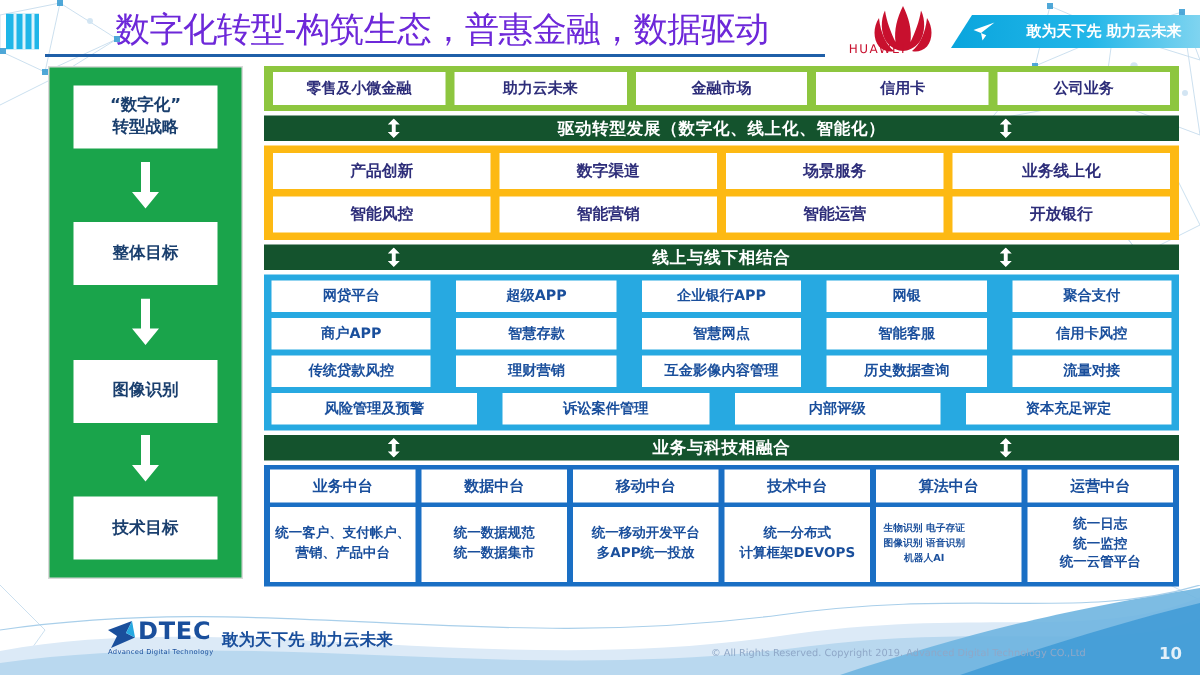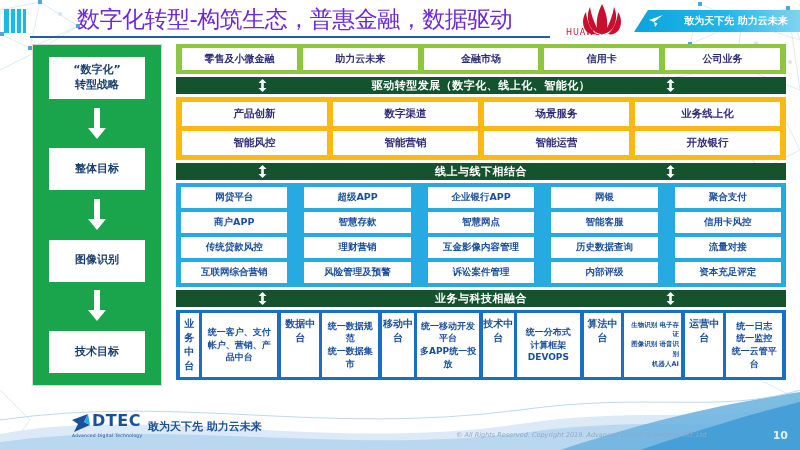--- a/index.html
+++ b/index.html
@@ -105,50 +105,50 @@
   .band-blue .row{display:flex;gap:17px;}
   .band-blue .cell{
     flex:1;background:#ffffff;text-align:center;font-size:9.5px;
     color:#1a4f9c;font-weight:bold;padding:4px 0;
   }
   
   .band-plat{
     background:#1a6fc4;padding:3px 4px;display:flex;gap:4px;
   }
   .band-plat .col{
-    flex:1;display:flex;flex-direction:row;gap:3px;
+    flex:1;display:flex;flex-direction:column;gap:3px;
   }
   .band-plat .head{
     background:#ffffff;text-align:center;font-size:10px;color:#1a4f9c;
     font-weight:bold;padding:4px 0;
   }
   .band-plat .body{
     background:#ffffff;text-align:center;font-size:9px;color:#1a4f9c;
     font-weight:bold;padding:5px 2px;min-height:40px;line-height:1.4;
     display:flex;align-items:center;justify-content:center;
   }
-  .band-plat .body.tiny{font-size:6.5px;line-height:1.5;text-align:right;padding-left:5px;justify-content:flex-start;}
+  .band-plat .body.tiny{font-size:6.5px;line-height:1.5;text-align:center;padding-left:5px;justify-content:flex-start;}
   
   .footer{position:absolute;left:0;bottom:0;width:800px;height:46px;z-index:4;}
   .dtec{position:absolute;left:72px;bottom:12px;width:80px;height:24px;}
   .dtec-name{
     position:absolute;left:92px;bottom:20px;font-size:16px;font-weight:bold;
     color:#1a4f9c;letter-spacing:0.5px;
   }
   .dtec-sub{
     position:absolute;left:72px;bottom:12px;font-size:4.5px;color:#1a4f9c;
     letter-spacing:0.2px;white-space:nowrap;
   }
   .dtec-slogan{
     position:absolute;left:148px;bottom:16px;font-size:11px;font-weight:bold;
     color:#1a4f9c;white-space:nowrap;
   }
   .copyright{
-    position:absolute;left:456px;bottom:11px;font-size:6.5px;color:#8fa8c8;
-    font-style:italic;white-space:nowrap;
+    position:absolute;left:474px;bottom:11px;font-size:6.5px;color:#8fa8c8;
+    white-space:nowrap;
   }
   .pageno{
     position:absolute;right:12px;bottom:8px;font-size:11px;color:#ffffff;
     font-weight:bold;opacity:.85;
   }
 </style>
 </head>
 <body>
 
 <svg class="bg-net" viewBox="0 0 800 450">
@@ -302,21 +302,20 @@
       <div class="cell">信用卡风控</div>
     </div>
     <div class="row">
       <div class="cell">传统贷款风控</div>
       <div class="cell">理财营销</div>
       <div class="cell">互金影像内容管理</div>
       <div class="cell">历史数据查询</div>
       <div class="cell">流量对接</div>
     </div>
     <div class="row">
-      <div class="cell">互联网综合营销</div>
       <div class="cell">风险管理及预警</div>
       <div class="cell">诉讼案件管理</div>
       <div class="cell">内部评级</div>
       <div class="cell">资本充足评定</div>
     </div>
   </div>
 
   <div class="gray-bar">
     <svg class="dbl-arrow l" viewBox="0 0 9 13">
       <path d="M4.5 0 L8.5 4 H5.8 V9 H8.5 L4.5 13 L0.5 9 H3.2 V4 H0.5 Z" fill="#ffffff"></path>

